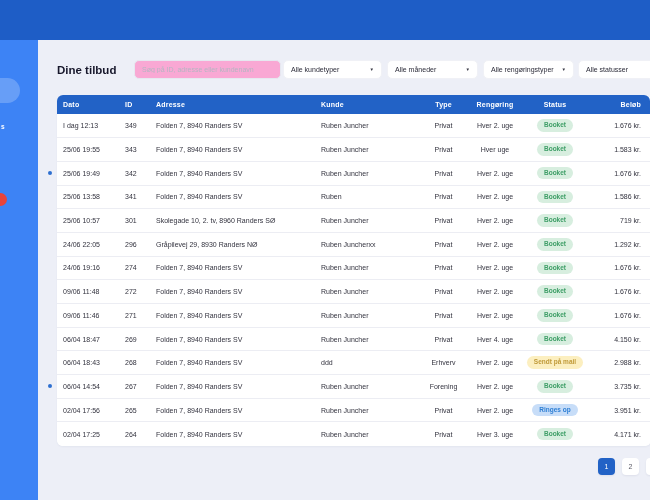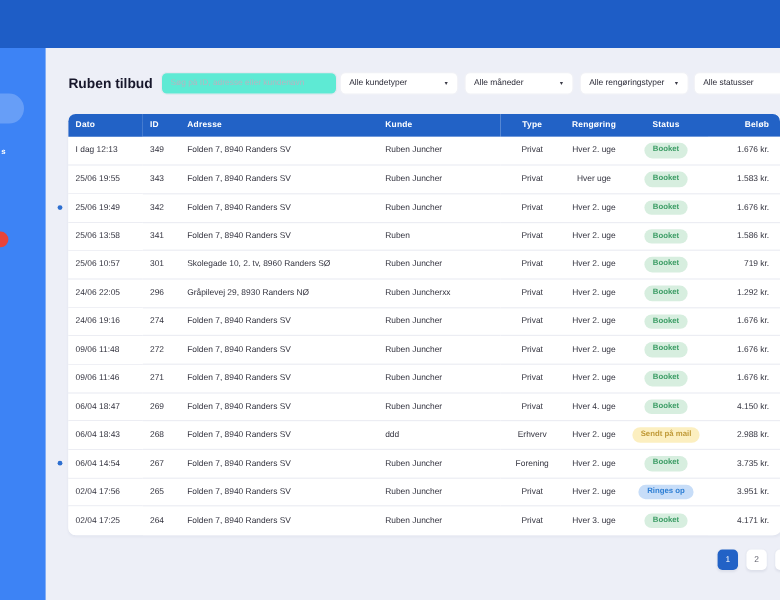--- a/index.html
+++ b/index.html
@@ -15,21 +15,21 @@
   
   .sidebar { position:absolute; top:40px; left:0; width:38px; height:460px; background:#3D83F5; }
   .nav-pill { position:absolute; top:38px; left:-14px; width:34px; height:25px;
               border-radius:13px; background:rgba(255,255,255,0.22); cursor:pointer; }
   .nav-frag { position:absolute; top:83px; left:1px; color:#fff; font-size:6.5px; font-weight:bold; }
   .red-badge { position:absolute; top:153px; left:-6px; width:13px; height:13px;
                border-radius:50%; background:#E8443A; }
   
   .page-title { position:absolute; left:57px; top:64px; font-size:11.5px; font-weight:bold; color:#17172B; }
   .search-box { position:absolute; left:134px; top:60px; width:147px; height:19px;
-                border:1px solid #E6E8F0; border-radius:5px; background:#5eead4;
+                border:1px solid #E6E8F0; border-radius:5px; background:#f9a8d4;
                 font-family:"Liberation Sans", sans-serif; font-size:7px; color:#313140;
                 padding:0 7px; outline:none; }
   .search-box::placeholder { color:#B4B6C2; }
   .dropdown { position:absolute; top:60px; height:19px; background:#fff; border-radius:5px;
               border:1px solid #F0F1F6; display:flex; align-items:center;
               justify-content:space-between; padding:0 7px; font-size:7px; color:#2B2B38;
               cursor:pointer; white-space:nowrap; }
   .dd1 { left:283px; width:99px; }
   .dd2 { left:387px; width:91px; }
   .dd3 { left:483px; width:91px; }
@@ -69,21 +69,21 @@
 <body>
 
 <div class="topbar"></div>
 
 <div class="sidebar">
   <div class="nav-pill"></div>
   <div class="nav-frag">s</div>
   <div class="red-badge"></div>
 </div>
 
-<h1 class="page-title">Ruben tilbud</h1>
+<h1 class="page-title">Dine tilbud</h1>
 
 <input class="search-box" type="text" placeholder="Søg på ID, adresse eller kundenavn" style="">
 
 <div class="dropdown dd1">
   <span>Alle kundetyper</span>
   <span class="caret">▼</span>
 </div>
 <div class="dropdown dd2">
   <span>Alle måneder</span>
   <span class="caret">▼</span>

